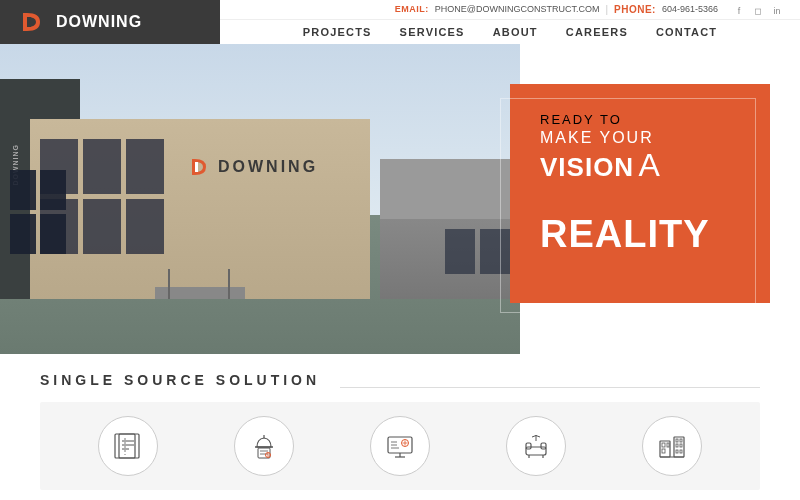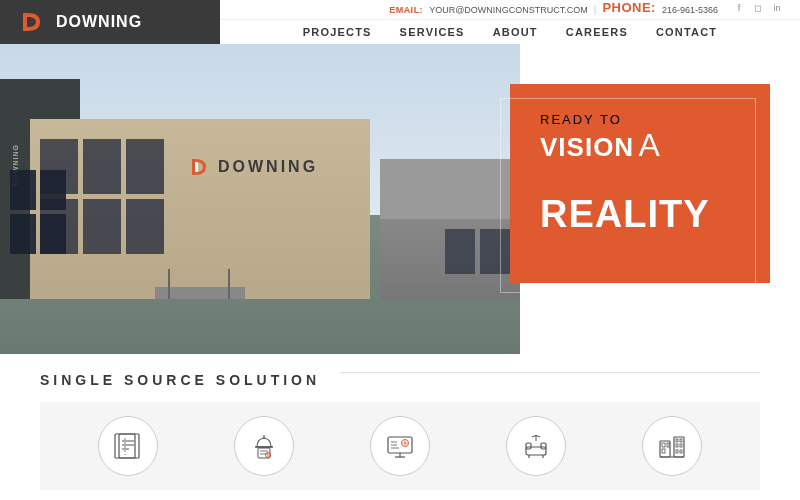--- a/index.html
+++ b/index.html
@@ -34,21 +34,21 @@
       letter-spacing: 1px;
     }
     .header-right {
       flex: 1;
       display: flex;
       flex-direction: column;
       background: #fff;
     }
     .top-bar {
       display: flex;
-      align-items: flex-end;
+      align-items: flex-start;
       justify-content: flex-end;
       padding: 4px 16px;
       font-size: 10px;
       color: #555;
       border-bottom: 1px solid #eee;
       gap: 6px;
       flex: 0 0 auto;
       height: 20px;
     }
     .top-bar .email-label {
@@ -61,21 +61,21 @@
       color: #555;
       font-size: 9px;
     }
     .top-bar .separator {
       color: #ccc;
       font-size: 10px;
     }
     .top-bar .phone-label {
       color: #e05a30;
       font-weight: 700;
-      font-size: 13px;
+      font-size: 10px;
       letter-spacing: 0.5px;
     }
     .top-bar .phone-val {
       color: #555;
       font-size: 9px;
     }
     .social-icons {
       display: flex;
       gap: 5px;
       align-items: center;
@@ -226,21 +226,21 @@
       cursor: pointer;
     }
 
     
     .bottom-section {
       background: #fff;
       padding: 18px 40px 10px 40px;
     }
     .section-title-row {
       display: flex;
-      align-items: flex-start;
+      align-items: flex-end;
       gap: 20px;
       margin-bottom: 14px;
     }
     .section-title {
       font-size: 14px;
       font-weight: 700;
       letter-spacing: 4px;
       color: #3a3a3a;
       text-transform: uppercase;
       white-space: nowrap;
@@ -291,24 +291,24 @@
 
       <rect x="5" y="5" width="4" height="18" fill="#e05a30"></rect>
       <path d="M9 5 Q22 5 22 14 Q22 23 9 23 L9 19 Q18 19 18 14 Q18 9 9 9 Z" fill="#e05a30"></path>
       <rect x="9" y="9" width="4" height="10" fill="#3a3a3a"></rect>
     </svg>
     <span class="logo-text">DOWNING</span>
   </div>
   <div class="header-right">
     <div class="top-bar">
       <span class="email-label">EMAIL:</span>
-      <span class="email-val">YOUR@DOWNINGCONSTRUCT.COM</span>
+      <span class="email-val">PHONE@DOWNINGCONSTRUCT.COM</span>
       <span class="separator">|</span>
       <span class="phone-label">PHONE:</span>
-      <span class="phone-val">216-961-5366</span>
+      <span class="phone-val">604-961-5366</span>
       <div class="social-icons">
         <span class="social-icon">f</span>
         <span class="social-icon">◻</span>
         <span class="social-icon">in</span>
       </div>
     </div>
     <nav class="nav-bar">
       <a class="nav-item">PROJECTS</a>
       <a class="nav-item">SERVICES</a>
       <a class="nav-item">ABOUT</a>
@@ -365,20 +365,21 @@
     <div style="position:absolute;bottom:55px;right:0;width:140px;height:80px;background:linear-gradient(180deg,#888 0%,#777 100%);"></div>
     <div style="position:absolute;bottom:80px;right:10px;display:grid;grid-template-columns:repeat(2,30px);gap:5px;">
       <div style="width:30px;height:45px;background:#2a3040;opacity:0.7;"></div>
       <div style="width:30px;height:45px;background:#2a3040;opacity:0.7;"></div>
     </div>
   </div>
 
   <div class="cta-box">
     <div class="cta-border"></div>
     <div class="cta-ready">READY TO</div>
+    <div class="cta-make">MAKE YOUR</div>
     <div style="line-height:1;margin-bottom:2px;">
       <span class="cta-vision">VISION</span>
       <span style="color:#fff;font-size:32px;font-weight:400;letter-spacing:1px;">A</span>
     </div>
     <div class="cta-reality">REALITY</div>
   </div>
 </div>
 
 <div class="bottom-section">
   <div class="section-title-row">

